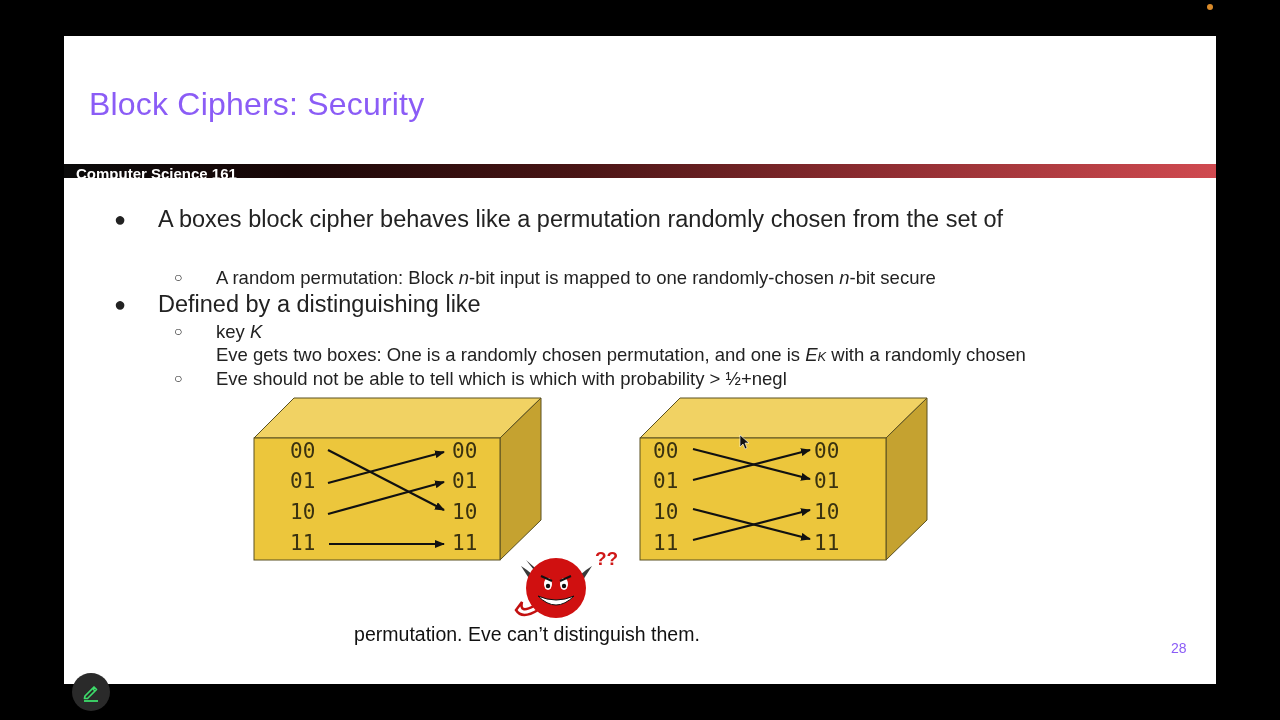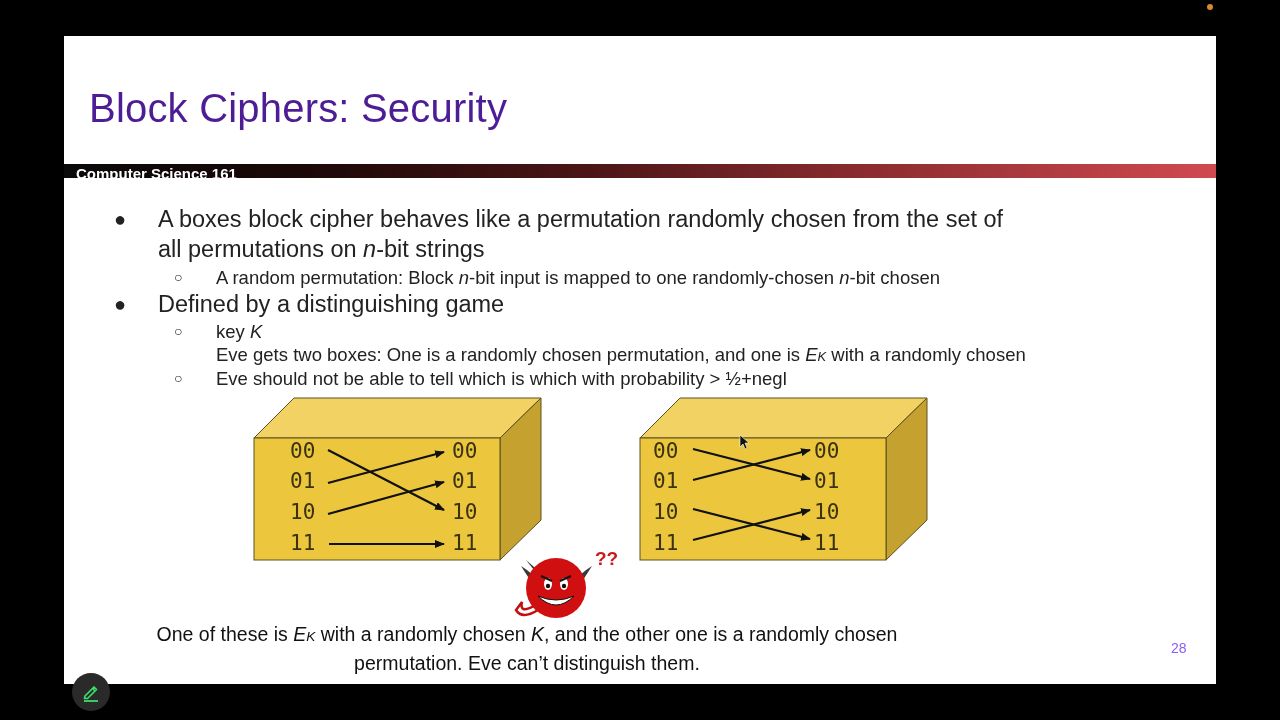--- a/index.html
+++ b/index.html
@@ -1,19 +1,19 @@
 <!DOCTYPE html>
 <html><head>
 <meta charset="utf-8">
 <style>
   html, body { margin:0; padding:0; }
   body { width:1280px; height:720px; background:#000; position:relative; overflow:hidden;
          font-family:"Liberation Sans", sans-serif; }
   .slide { position:absolute; left:64px; top:36px; width:1152px; height:648px; background:#fff; overflow:hidden; }
-  .title { position:absolute; left:25px; top:50px; font-size:40px; color:#4c1d95; letter-spacing:0.2px;text-align:center; }
+  .title { position:absolute; left:25px; top:50px; font-size:32px; color:#8b5cf6; letter-spacing:0.2px;text-align:center; }
   .banner { position:absolute; left:0; top:128px; width:1152px; height:14px;
             background:linear-gradient(90deg,#0a0a0a 0%,#1a0707 20%,#4a1515 45%,#8c2c30 70%,#d04a50 100%); }
   .banner span { position:absolute; left:12px; top:1px; font-size:15px; font-weight:bold; color:#fff; }
   .bullets { position:absolute; left:0; top:0; width:100%; }
   .b1 { position:absolute; left:94px; font-size:23.5px; color:#222; line-height:30px; }
   .b1 .dot { position:absolute; left:-44px; top:0; font-size:20px; }
   .b2 { position:absolute; left:152px; font-size:18.5px; color:#222; line-height:23px; }
   .b2 .dot { position:absolute; left:-42px; top:0; font-size:14px; }
   i { font-style:italic; }
   .sub { font-size:0.7em; font-style:italic; }
@@ -34,31 +34,30 @@
   <div class="title">Block Ciphers: Security</div>
 
   <div class="banner">
     <span>Computer Science 161</span>
   </div>
 
   <div class="bullets">
     <div class="b1" style="top:168px;">
       <span class="dot">●</span>
       <div>A boxes block cipher behaves like a permutation randomly chosen from the set of</div>
-      <div><span>all permutations on </span><i>n</i><span>-bit strings</span></div>
     </div>
 
     <div class="b2" style="top:230px;">
       <span class="dot">○</span>
-      <span>A random permutation: Block </span><i>n</i><span>-bit input is mapped to one randomly-chosen </span><i>n</i><span>-bit chosen</span>
+      <span>A random permutation: Block </span><i>n</i><span>-bit input is mapped to one randomly-chosen </span><i>n</i><span>-bit secure</span>
     </div>
 
     <div class="b1" style="top:253px;">
       <span class="dot">●</span>
-      <span>Defined by a distinguishing game</span>
+      <span>Defined by a distinguishing like</span>
     </div>
 
     <div class="b2" style="top:284px;">
       <span class="dot">○</span>
       <div><span>key </span><i>K</i></div>
       <div><span>Eve gets two boxes: One is a randomly chosen permutation, and one is </span><i>E</i><span class="sub">K</span><span> with a randomly chosen</span></div>
     </div>
 
     <div class="b2" style="top:331px;">
       <span class="dot">○</span>
@@ -133,21 +132,20 @@
       <circle cx="500" cy="550" r="2.2" fill="#111"></circle>
       <path d="M477,540 L488,545" stroke="#111" stroke-width="2"></path>
       <path d="M507,540 L496,545" stroke="#111" stroke-width="2"></path>
       <path d="M474,560 Q492,578 510,560 Q492,568 474,560 Z" fill="#fff" stroke="#111" stroke-width="1"></path>
     </g>
   </svg>
 
   <div class="qq" style="left:531px; top:512px;">??</div>
 
   <div class="caption" style="left:63px; width:800px; top:585px;">
-    <div><span>One of these is </span><i>E</i><span class="sub">K</span><span> with a randomly chosen </span><i>K</i><span>, and the other one is a randomly chosen</span></div>
     <div>permutation. Eve can’t distinguish them.</div>
   </div>
 
   <div class="pagenum">28</div>
 </div>
 
 <div class="edit-btn">
   <svg width="20" height="20" viewBox="0 0 20 20">
     <path d="M4,14 L13,5 L15.5,7.5 L6.5,16.5 L3.5,16.5 Z" fill="none" stroke="#3ddc6a" stroke-width="1.7" stroke-linejoin="round"></path>
     <path d="M11.5,6.5 L14,9" stroke="#3ddc6a" stroke-width="1.5"></path>

